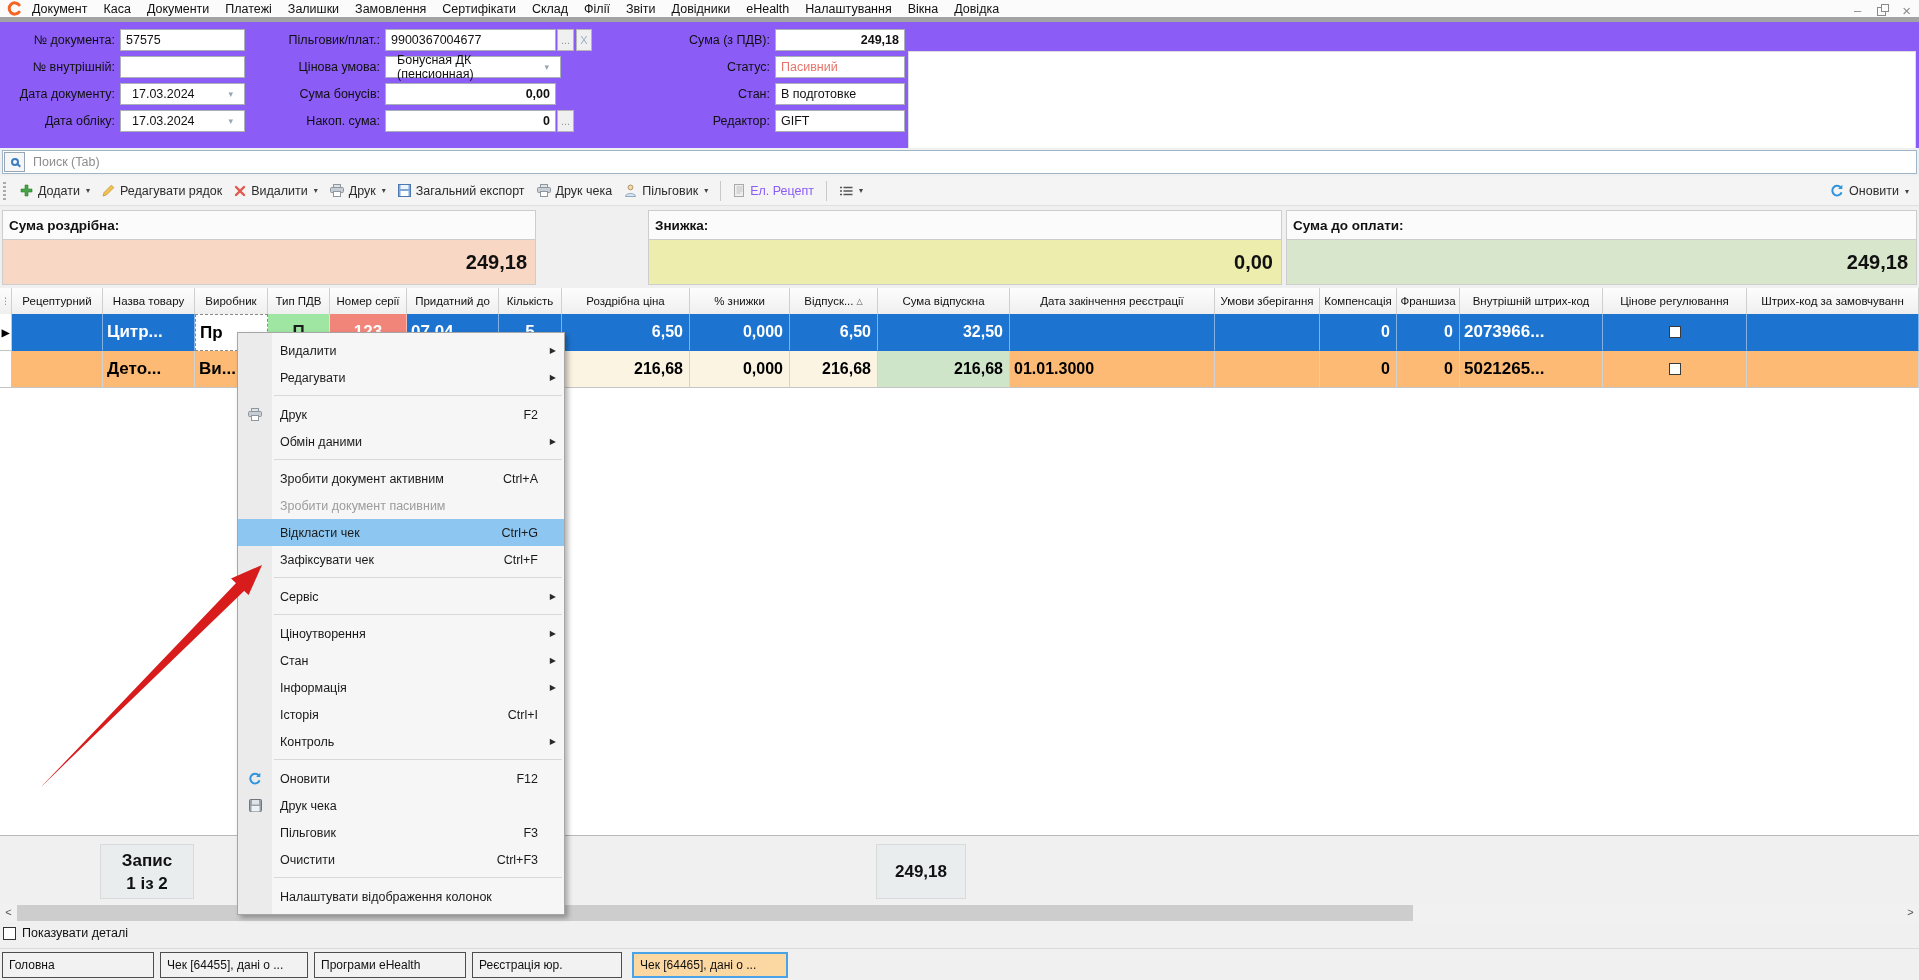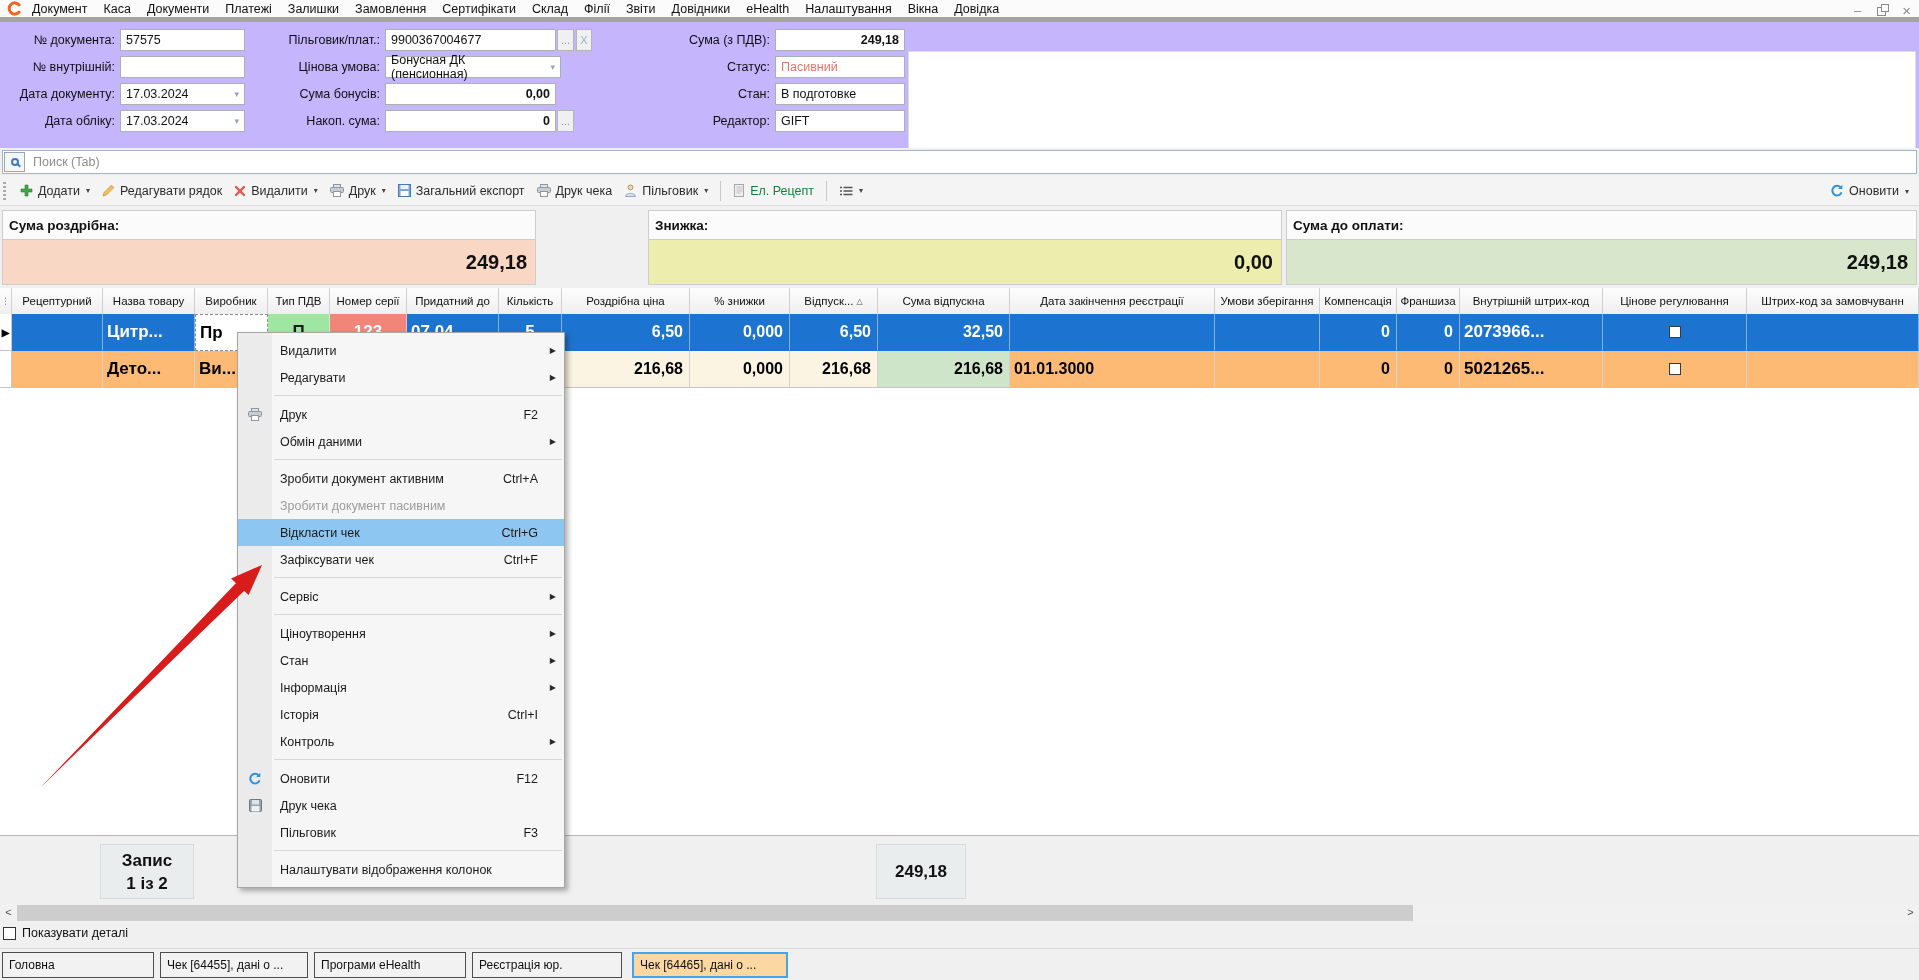--- a/index.html
+++ b/index.html
@@ -16,28 +16,28 @@
   #menubar { position:absolute; left:0; top:0; width:1919px; height:22px;
     background:#fbfbfb; border-bottom:5px solid #a3a3a3; display:flex; align-items:center; }
   #app-icon { width:20px; height:18px; margin-left:4px; display:flex; align-items:center; justify-content:center; }
   .mb-item { padding:0 8px; height:22px; line-height:22px; font-size:12.5px; cursor:default; }
   #win-controls { position:absolute; right:8px; top:0; height:22px; display:flex; align-items:center; gap:16px; color:#8a8a8a; }
   .win-btn { font-size:13px; line-height:14px; }
   #restore-glyph { position:relative; width:9px; height:9px; border:1px solid #8a8a8a; display:inline-block; }
   #restore-glyph::after { content:""; position:absolute; width:6px; height:6px; border:1px solid #8a8a8a; background:#fbfbfb; top:-4px; right:-4px; }
 
   
-  #form-area { position:absolute; left:0; top:22px; width:1919px; height:126px; background:#c4b5fd; }
+  #form-area { position:absolute; left:0; top:22px; width:1919px; height:126px; background:#8b5cf6; }
   .f-label { position:absolute; height:22px; line-height:22px; text-align:right; font-size:12.5px; color:#101010; white-space:nowrap; }
   .f-input { position:absolute; height:22px; border:1px solid #a9b0b8; background:#fff; font-size:12.5px;
     padding:0 5px; font-family:"Liberation Sans",sans-serif; color:#111; }
   .f-input.bnum { font-weight:bold; text-align:right; }
   .f-input.red { color:#e8756a; }
   .f-sel { position:absolute; height:22px; border:1px solid #a9b0b8; background:#fff; display:flex; align-items:center;
-    padding:0 5px; font-size:12.5px;gap:8px; }
+    padding:0 11px; font-size:12.5px;gap:8px; }
   .f-sel .chev { margin-left:auto; color:#9aa6b1; font-size:9px; }
   .mini-btn { position:absolute; height:22px; border:1px solid #b5b5b5; background:#f0f0f0; color:#9a9a9a;
     font-size:11px; text-align:center; line-height:20px; }
   #blank-panel { position:absolute; left:908px; top:29px; width:1008px; height:114px; background:#fff; border:1px solid #dcdcdc; }
 
   
   #search-strip { position:absolute; left:0; top:148px; width:1919px; height:28px; background:#f0f0f0; }
   #search-input { position:absolute; left:2px; top:2px; width:1915px; height:24px; border:1px solid #9fb6c9;
     background:#fff; padding-left:30px; font-size:12.5px; font-family:"Liberation Sans",sans-serif; color:#333; }
   #search-input::placeholder { color:#8d8d8d; }
@@ -45,21 +45,21 @@
     display:flex; align-items:center; justify-content:center; }
   .lens { width:8px; height:8px; border:2px solid #3d7bbf; border-radius:50%; position:relative; }
   .lens::after { content:""; position:absolute; width:5px; height:2px; background:#3d7bbf; transform:rotate(45deg); right:-4px; bottom:-2px; }
 
   
   #toolbar { position:absolute; left:0; top:176px; width:1919px; height:30px; background:#f4f4f4;
     border-bottom:1px solid #e0e0e0; display:flex; align-items:center; padding-left:14px; }
   #grip { position:absolute; left:3px; top:6px; width:3px; height:18px;
     background:repeating-linear-gradient(#aaa 0 2px, transparent 2px 4px); }
   .tb-btn { display:flex; align-items:center; gap:5px; padding:3px 6px; color:#2b2b2b; font-size:12.5px; white-space:nowrap; }
-  .tb-btn.disabled { color:#15803d; }
+  .tb-btn.disabled { color:#8b5cf6; }
   .tb-ic { display:flex; align-items:center; }
   .tb-dd { font-size:8px; color:#444; margin-left:1px; }
   .tb-sep { width:1px; height:20px; background:#c9c9c9; margin:0 6px; }
   #toolbar-right { position:absolute; right:10px; top:0; height:30px; display:flex; align-items:center; gap:5px; font-size:12.5px; }
 
   
   #totals { position:absolute; left:0; top:206px; width:1919px; height:82px; background:#f0f0f0; }
   .tot-block { position:absolute; top:4px; }
   .tot-label { height:30px; line-height:30px; background:#fbfbfb; border:1px solid #cdcdcd;
     font-weight:bold; font-size:13.5px; padding-left:6px; }
@@ -572,20 +572,25 @@
             <rect x="2.5" y="7" width="8" height="5.5" fill="#eef1f4"></rect>
           </svg>
         </span>
         <span class="cm-lbl">Друк чека</span>
       </div>
       <div class="cm-item">
         <span class="cm-ic"></span>
         <span class="cm-lbl">Пільговик</span>
         <span class="cm-sc">F3</span>
       </div>
+      <div class="cm-item">
+        <span class="cm-ic"></span>
+        <span class="cm-lbl">Очистити</span>
+        <span class="cm-sc">Ctrl+F3</span>
+      </div>
       <div class="cm-sep"></div>
       <div class="cm-item">
         <span class="cm-ic"></span>
         <span class="cm-lbl">Налаштувати відображення колонок</span>
       </div>
     </div>
 </div>
 
 <svg id="red-arrow" width="270" height="260" viewBox="0 0 270 260">
   <polygon points="22.9,239.1 218.8,34.3 226.8,42.3 25.1,236.9" fill="#d81c1c"></polygon>

